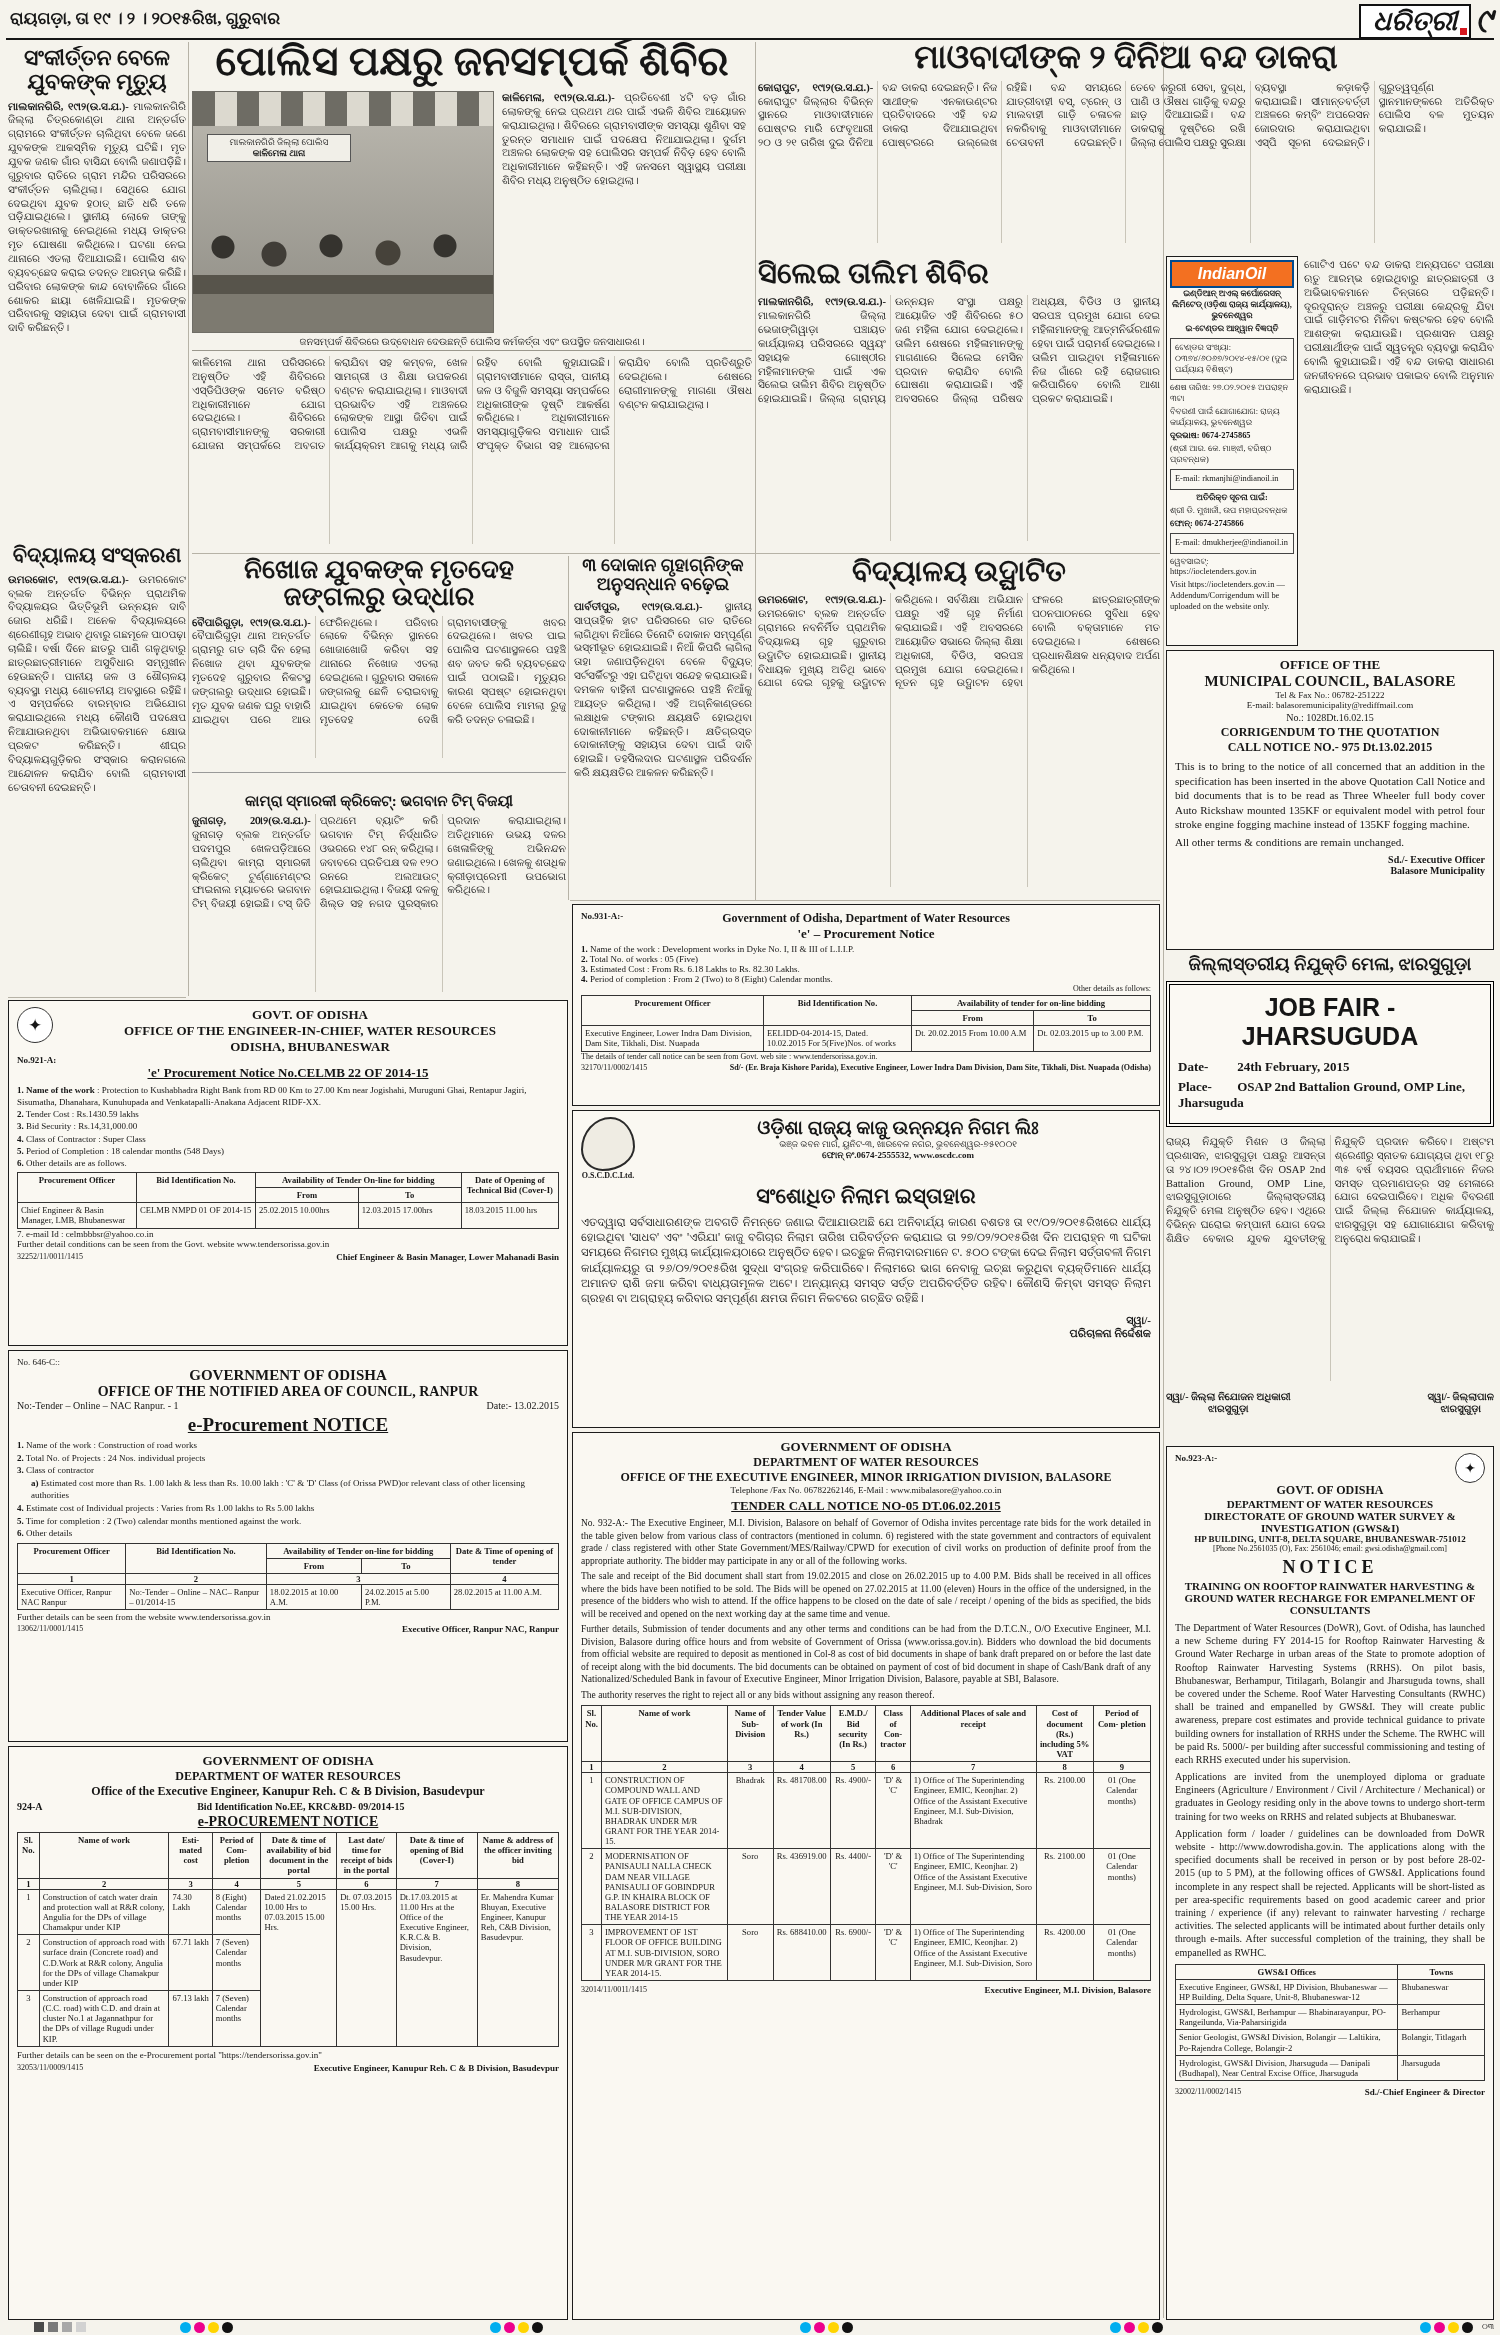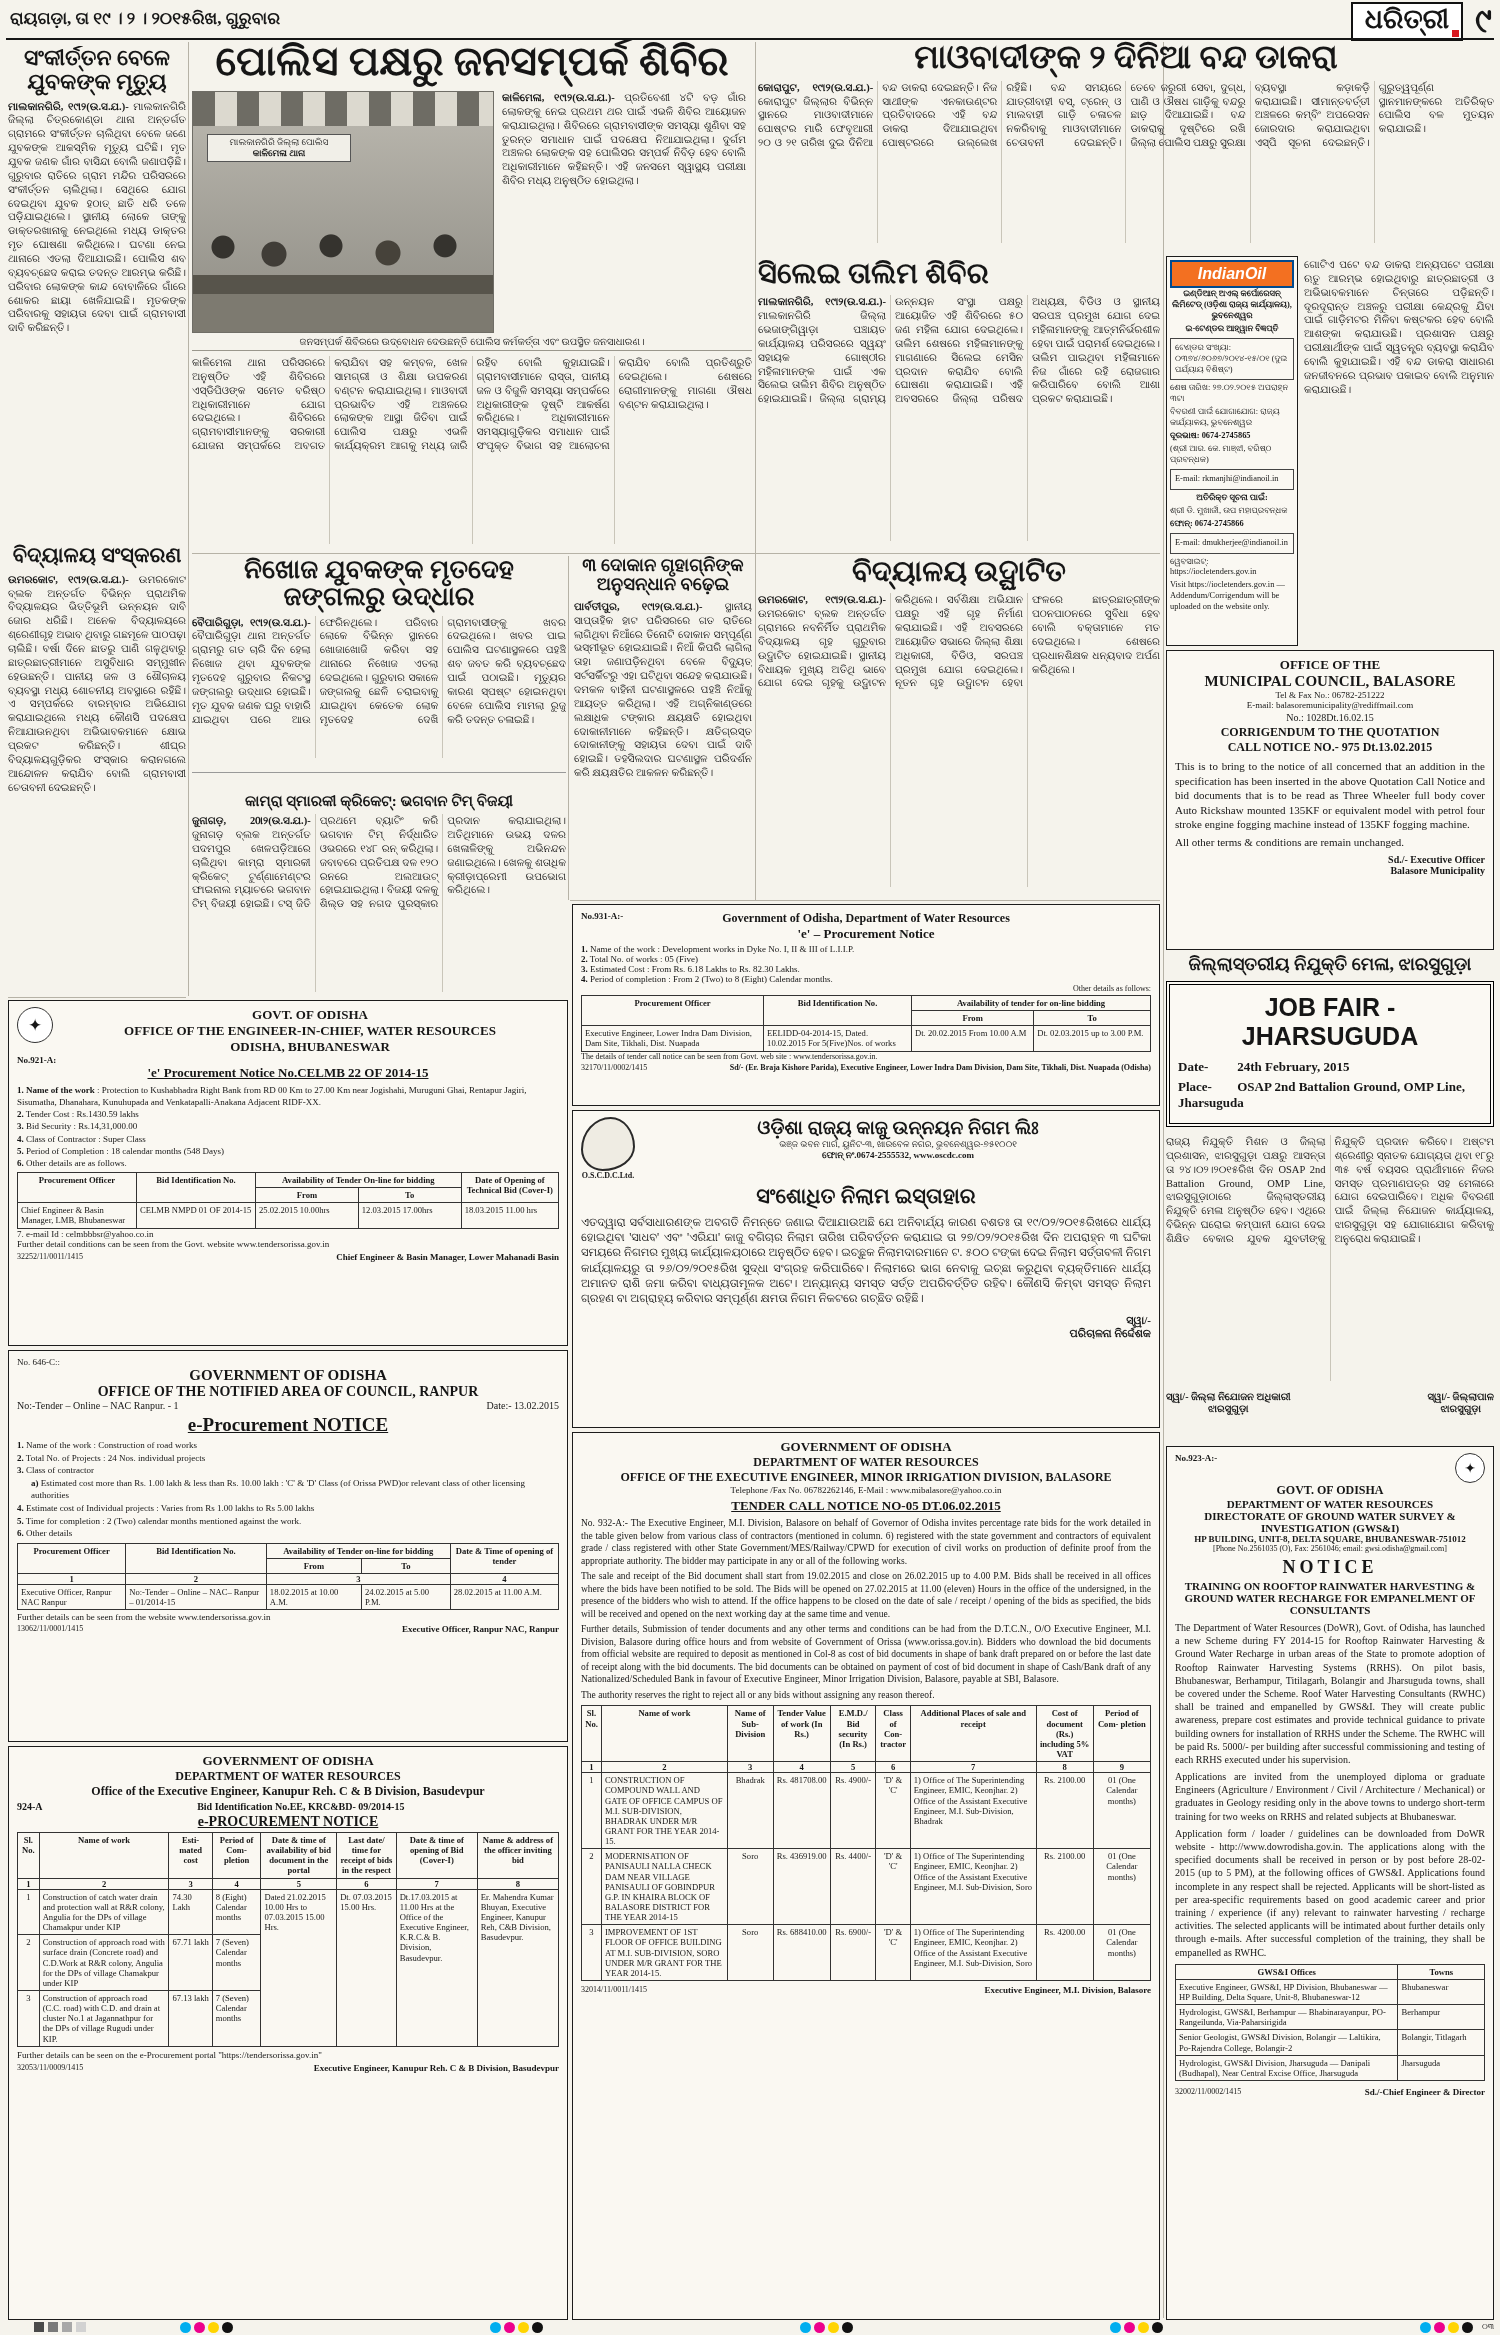--- a/index.html
+++ b/index.html
@@ -22,21 +22,21 @@
   .tb{width:100%;border-collapse:collapse;font-size:8.6px;line-height:1.18;}
   .tb th,.tb td{border:1px solid #333;padding:2px 3px;vertical-align:top;text-align:left;font-weight:400;}
   .tb th{font-weight:700;text-align:center;}
   .tb .cc{text-align:center;}
   .nrow td{text-align:center;font-weight:700;padding:0 2px;}
   .vrule{position:absolute;width:1px;background:#b6b2a6;}
   .hline{position:absolute;height:1px;background:#b6b2a6;}
   .headrule{position:absolute;left:6px;right:6px;top:38px;height:2px;background:#161616;}
   
   .dateline{position:absolute;left:10px;top:9px;font-size:17px;font-weight:700;}
-  .mastwrap{position:absolute;right:8px;top:2px;display:flex;gap:12px;}
+  .mastwrap{position:absolute;right:8px;top:2px;display:flex;align-items:center;gap:4px;font-style:italic;}
   .mast{border:2px solid #111;padding:0 12px;font-size:27px;font-weight:700;position:relative;background:#fff;}
   .mast .reddot{position:absolute;right:2px;bottom:2px;width:7px;height:7px;background:#d71920;}
   .pageno{font-size:34px;font-weight:700;}
   
   .photo{position:relative;width:300px;height:240px;border:1px solid #6f6d66;background:linear-gradient(#bcb9b0,#8e8c84);}
   .tent{position:absolute;top:0;left:0;right:0;height:34px;
         background:repeating-linear-gradient(90deg,#6e6c64 0 22px,#dcd9cf 22px 44px);}
   .pbanner{position:absolute;top:42px;left:14px;width:140px;background:#f1efe8;border:1px solid #555;
            font-size:9px;text-align:center;padding:2px 1px;line-height:1.2;}
   .crowd{position:absolute;bottom:0;left:0;right:0;height:118px;
@@ -410,21 +410,21 @@
   </div>
   <div class="c b u" style="font-size:14px;margin:2px 0">e-PROCUREMENT NOTICE</div>
   <table class="tb">
     <tbody>
         <tr>
       <th style="width:4%">Sl. No.</th>
       <th style="width:24%">Name of work</th>
       <th style="width:8%">Esti- mated cost</th>
       <th style="width:9%">Period of Com- pletion</th>
       <th style="width:14%">Date &amp; time of availability of bid document in the portal</th>
-      <th style="width:11%">Last date/ time for receipt of bids in the respect</th>
+      <th style="width:11%">Last date/ time for receipt of bids in the portal</th>
       <th style="width:15%">Date &amp; time of opening of Bid (Cover-I)</th>
       <th style="width:15%">Name &amp; address of the officer inviting bid</th>
     </tr>
     <tr class="nrow">
       <td>1</td>
       <td>2</td>
       <td>3</td>
       <td>4</td>
       <td>5</td>
       <td>6</td>

